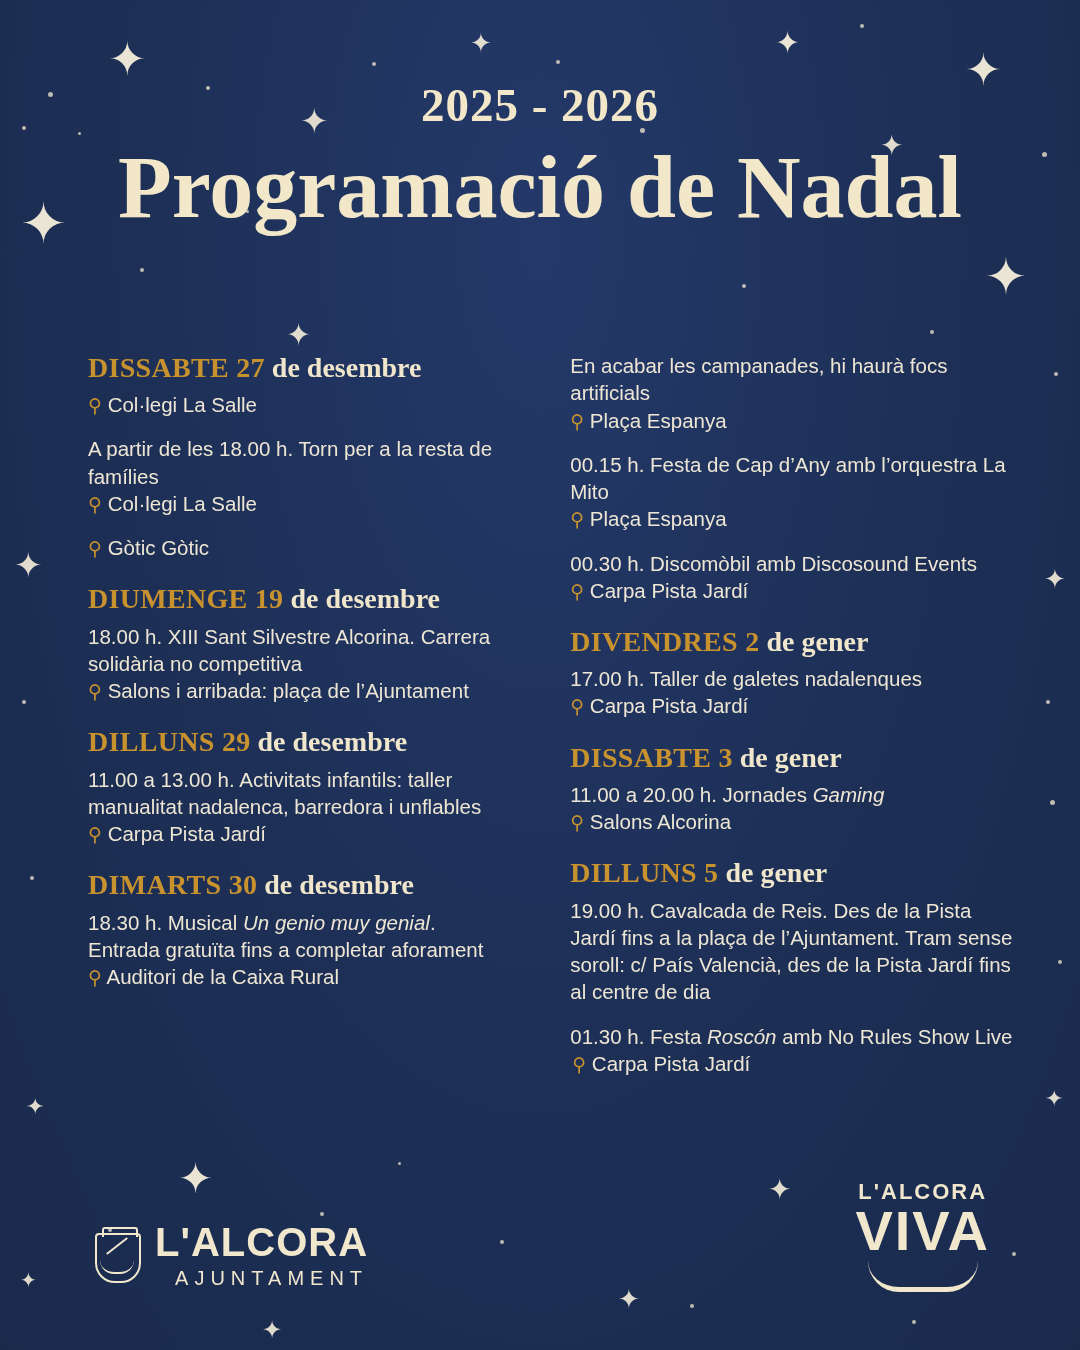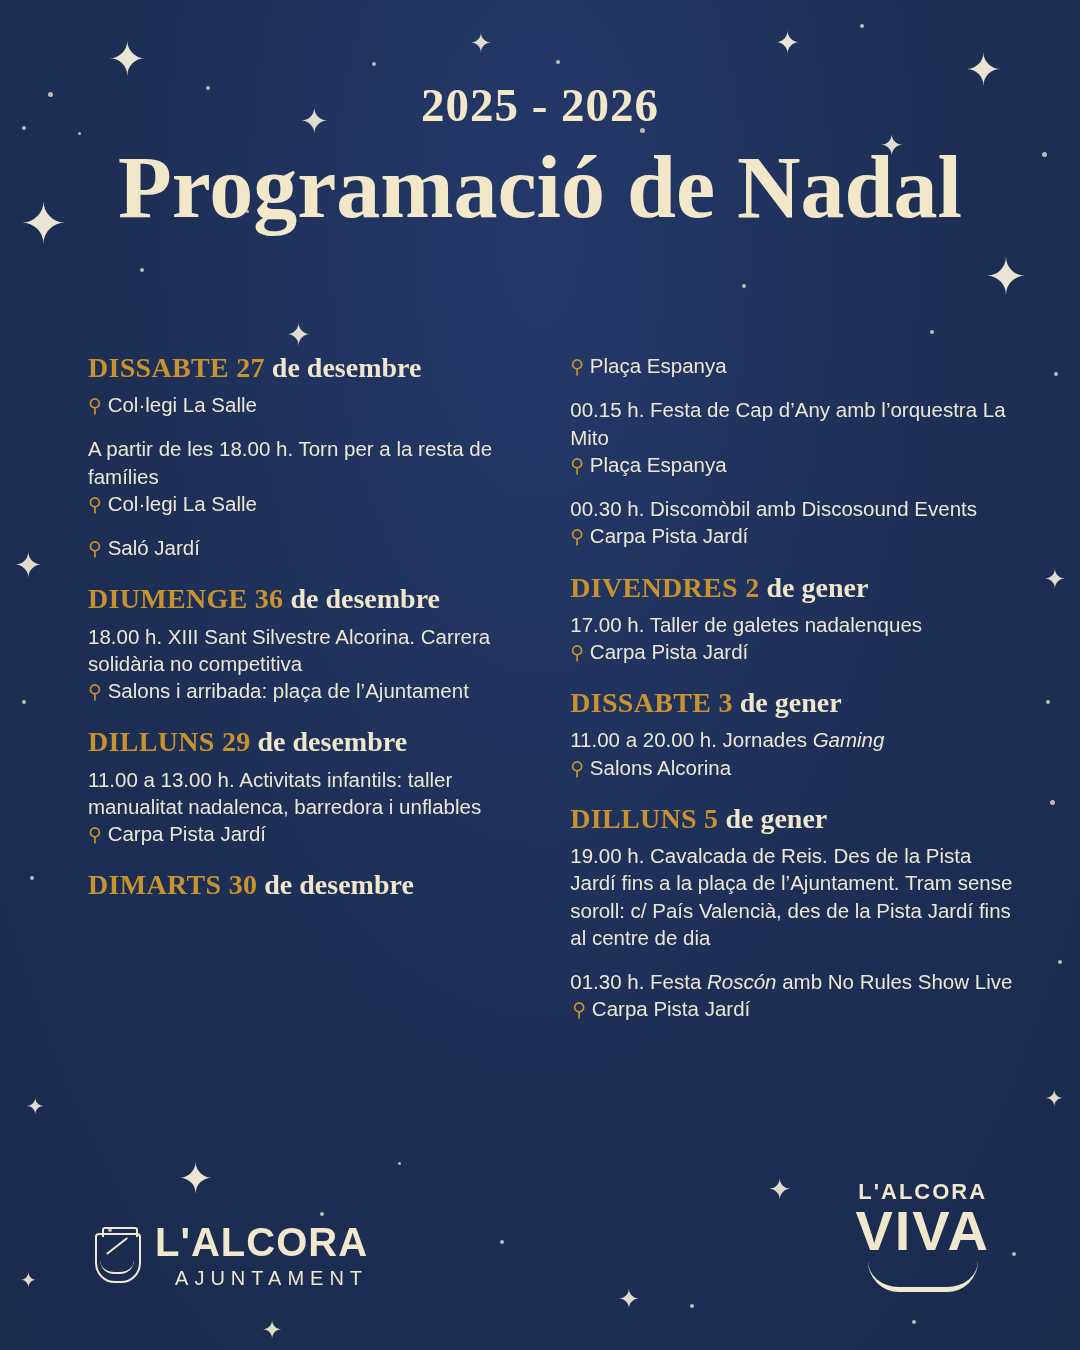--- a/index.html
+++ b/index.html
@@ -288,27 +288,27 @@
           <span class="rest">de desembre</span>
         </p>
         <p class="ev">
           <span class="place"><span class="pin">⚲</span> <span>Col·legi La Salle</span></span>
         </p>
         <p class="ev">
           <span>A partir de les 18.00 h. Torn per a la resta de famílies</span>
           <span class="place"><span class="pin">⚲</span> <span>Col·legi La Salle</span></span>
         </p>
         <p class="ev">
-          <span class="place"><span class="pin">⚲</span> <span>Saló Jardí</span></span>
-        </p>
-      </div>
-
-      <div class="block">
-        <p class="day-head">
-          <span class="dw">DIUMENGE 36</span>
+          <span class="place"><span class="pin">⚲</span> <span>Gòtic Gòtic</span></span>
+        </p>
+      </div>
+
+      <div class="block">
+        <p class="day-head">
+          <span class="dw">DIUMENGE 19</span>
           <span class="rest">de desembre</span>
         </p>
         <p class="ev">
           <span>18.00 h. XIII Sant Silvestre Alcorina. Carrera solidària no competitiva</span>
           <span class="place"><span class="pin">⚲</span> <span>Salons i arribada: plaça de l’Ajuntament</span></span>
         </p>
       </div>
 
       <div class="block">
         <p class="day-head">
@@ -319,28 +319,33 @@
           <span>11.00 a 13.00 h. Activitats infantils: taller manualitat nadalenca, barredora i unflables</span>
           <span class="place"><span class="pin">⚲</span> <span>Carpa Pista Jardí</span></span>
         </p>
       </div>
 
       <div class="block">
         <p class="day-head">
           <span class="dw">DIMARTS 30</span>
           <span class="rest">de desembre</span>
         </p>
+        <p class="ev">
+          <span>18.30 h. Musical </span><em>Un genio muy genial</em><span>. Entrada gratuïta fins a completar aforament</span>
+          <span class="place"><span class="pin">⚲</span> <span>Auditori de la Caixa Rural</span></span>
+        </p>
       </div>
 
     </div>
 
     <div class="col right">
 
       <div class="block">
         <p class="ev">
+          <span>En acabar les campanades, hi haurà focs artificials</span>
           <span class="place"><span class="pin">⚲</span> <span>Plaça Espanya</span></span>
         </p>
         <p class="ev">
           <span>00.15 h. Festa de Cap d’Any amb l’orquestra La Mito</span>
           <span class="place"><span class="pin">⚲</span> <span>Plaça Espanya</span></span>
         </p>
         <p class="ev">
           <span>00.30 h. Discomòbil amb Discosound Events</span>
           <span class="place"><span class="pin">⚲</span> <span>Carpa Pista Jardí</span></span>
         </p>

